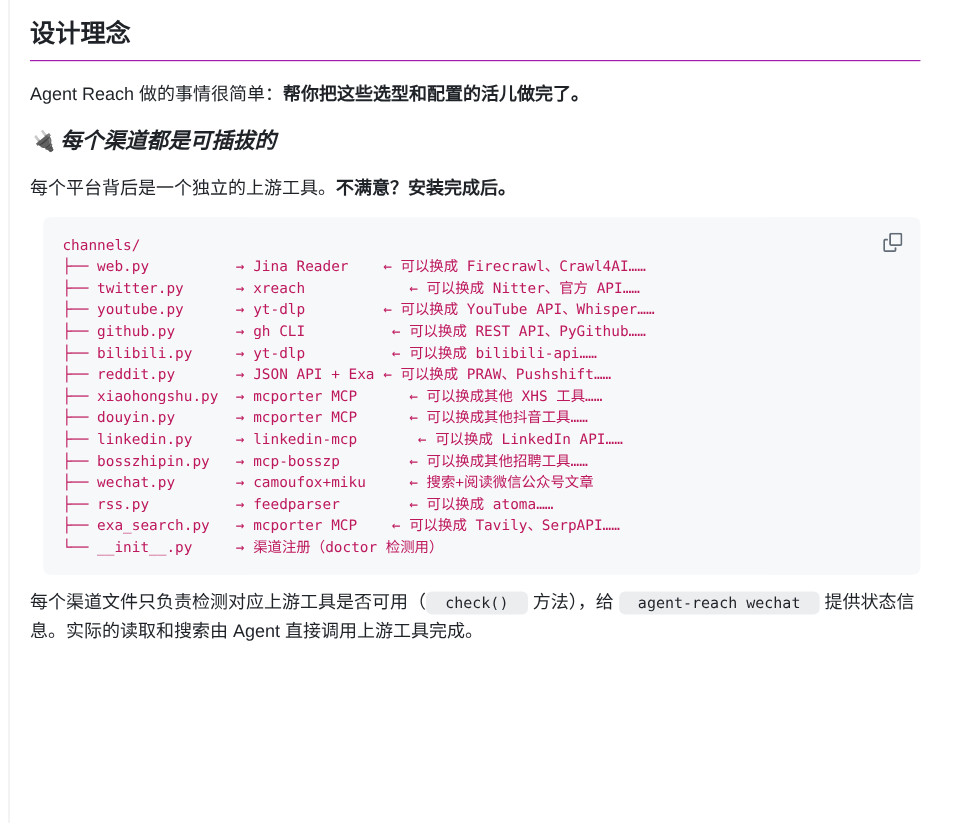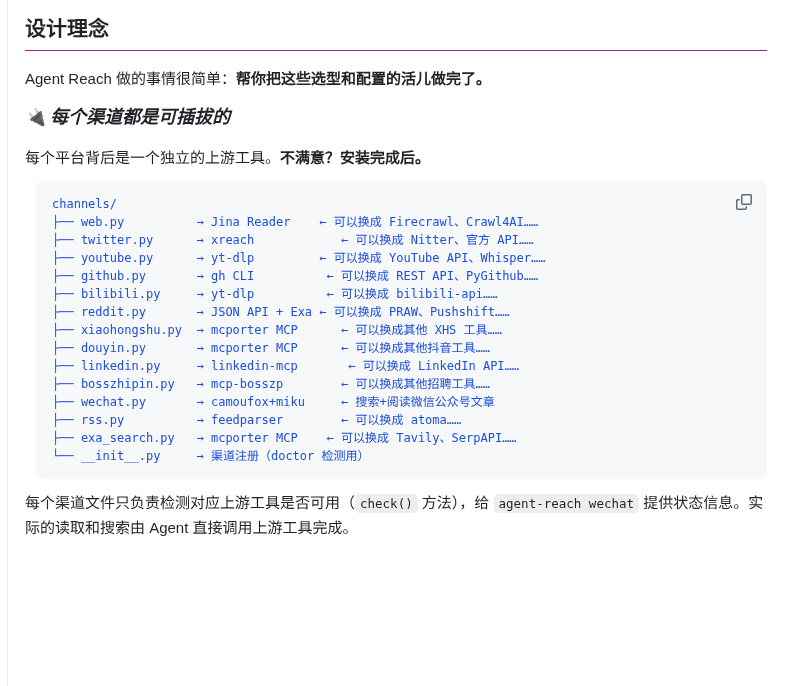--- a/index.html
+++ b/index.html
@@ -35,38 +35,38 @@
   .code-wrap {
     position: relative;
     background: #f6f8fa;
     border-radius: 6px;
     margin: 9px 0 12px 11px;
     padding: 14px 16px;
   }
   .code-wrap pre {
     font-family: "DejaVu Sans Mono", "Liberation Mono", monospace;
     font-size: 12px; line-height: 18px;
-    color: #1d4ed8;
+    color: #be185d;
     white-space: pre;
     overflow: hidden;
   }
   .copy-btn {
     position: absolute; top: 10px; right: 12px;
     width: 22px; height: 22px;
     background: transparent; border: none; cursor: pointer;
     display: flex; align-items: center; justify-content: center;
     padding: 0;
   }
   .copy-btn svg { display: block; }
   .inline-code {
     font-family: "DejaVu Sans Mono", "Liberation Mono", monospace;
     font-size: 12.5px;
     background: rgba(175,184,193,0.25);
     border-radius: 5px;
-    padding: 2px 5px;
+    padding: 2px 16px;
     white-space: nowrap;
   }
 </style>
 </head>
 <body>
 
 <div class="page">
   <div class="edge-line"></div>
 
   <div class="content">

